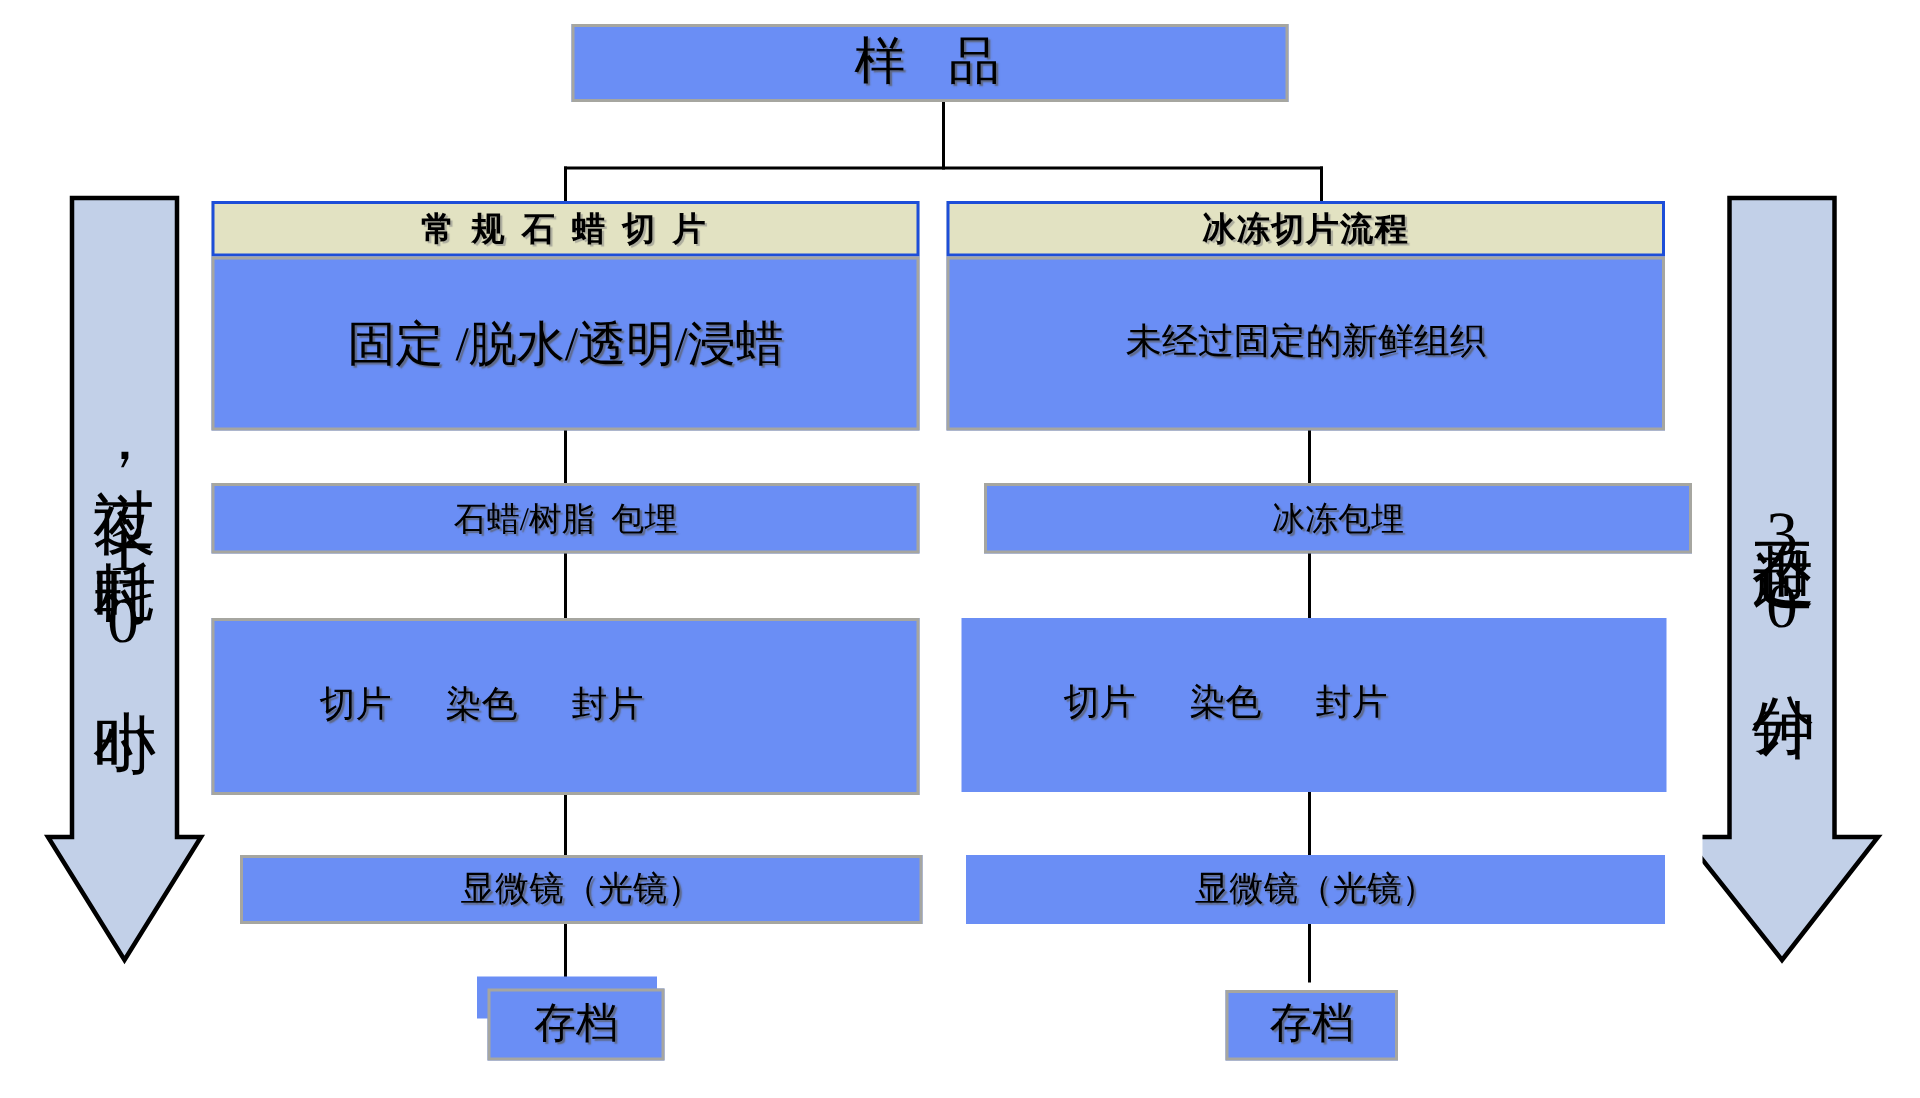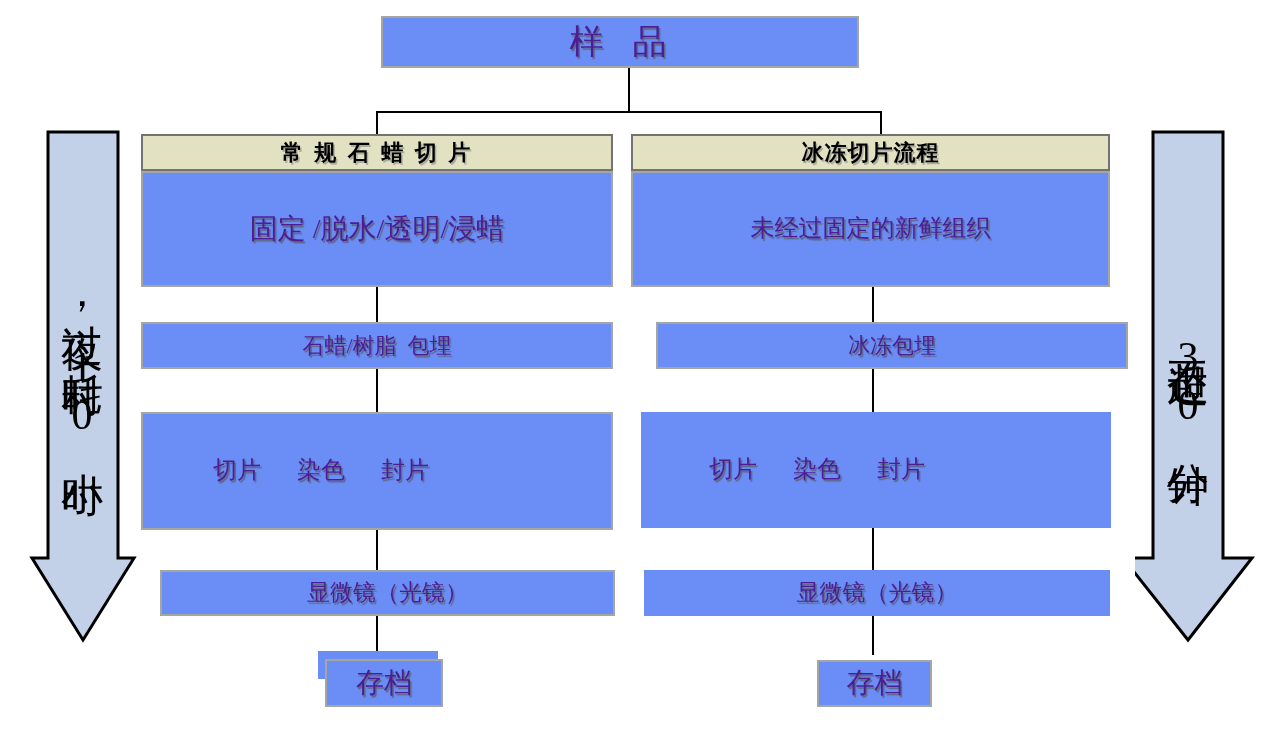--- a/index.html
+++ b/index.html
@@ -27,31 +27,31 @@
     display: flex;
     align-items: center;
     justify-content: center;
     text-align: center;
     line-height: 1.15;
     white-space: pre;
   }
 
   .box.blue {
     background: #6a8ef5;
-    color: #4c1d95;
+    color: #000000;
     border: 2px solid #a6a6a0;
     text-shadow: 1.5px 1.5px 1px rgba(90,90,90,0.75);
   }
   .box.blue.noborder {
     border: none;
   }
   .box.beige {
     background: #e2e2c2;
     color: #000000;
-    border: 2px solid #737373;
+    border: 2px solid #1d4ed8;
     font-weight: bold;
     text-shadow: 1.5px 1.5px 0.5px rgba(130,130,130,0.55);
   }
 
   
   .vline {
     position: absolute;
     width: 2px;
     background: #000000;
   }
@@ -98,21 +98,21 @@
 
   <div class="vline" style="left:628px; top:68px; height:45px;"></div>
   <div class="hline" style="left:376px; top:111px; width:506px;"></div>
   <div class="vline" style="left:376px; top:111px; height:24px;"></div>
   <div class="vline" style="left:880px; top:111px; height:24px;"></div>
 
   <div class="box beige" style="left:141px; top:134px; width:472px; height:37px; font-size:22px; letter-spacing:3px;">
     <span>常 规 石 蜡 切 片</span>
   </div>
 
-  <div class="box blue" style="left:141px; top:171px; width:472px; height:116px; font-size:28px;">
+  <div class="box blue" style="left:141px; top:171px; width:472px; height:116px; font-size:32px;">
     <span>固定 /脱水/透明/浸蜡</span>
   </div>
 
   <div class="vline" style="left:376px; top:287px; height:35px;"></div>
 
   <div class="box blue" style="left:141px; top:322px; width:472px; height:47px; font-size:22px;justify-content:center;">
     <span>石蜡/树脂  包埋</span>
   </div>
 
   <div class="vline" style="left:376px; top:369px; height:43px;"></div>

